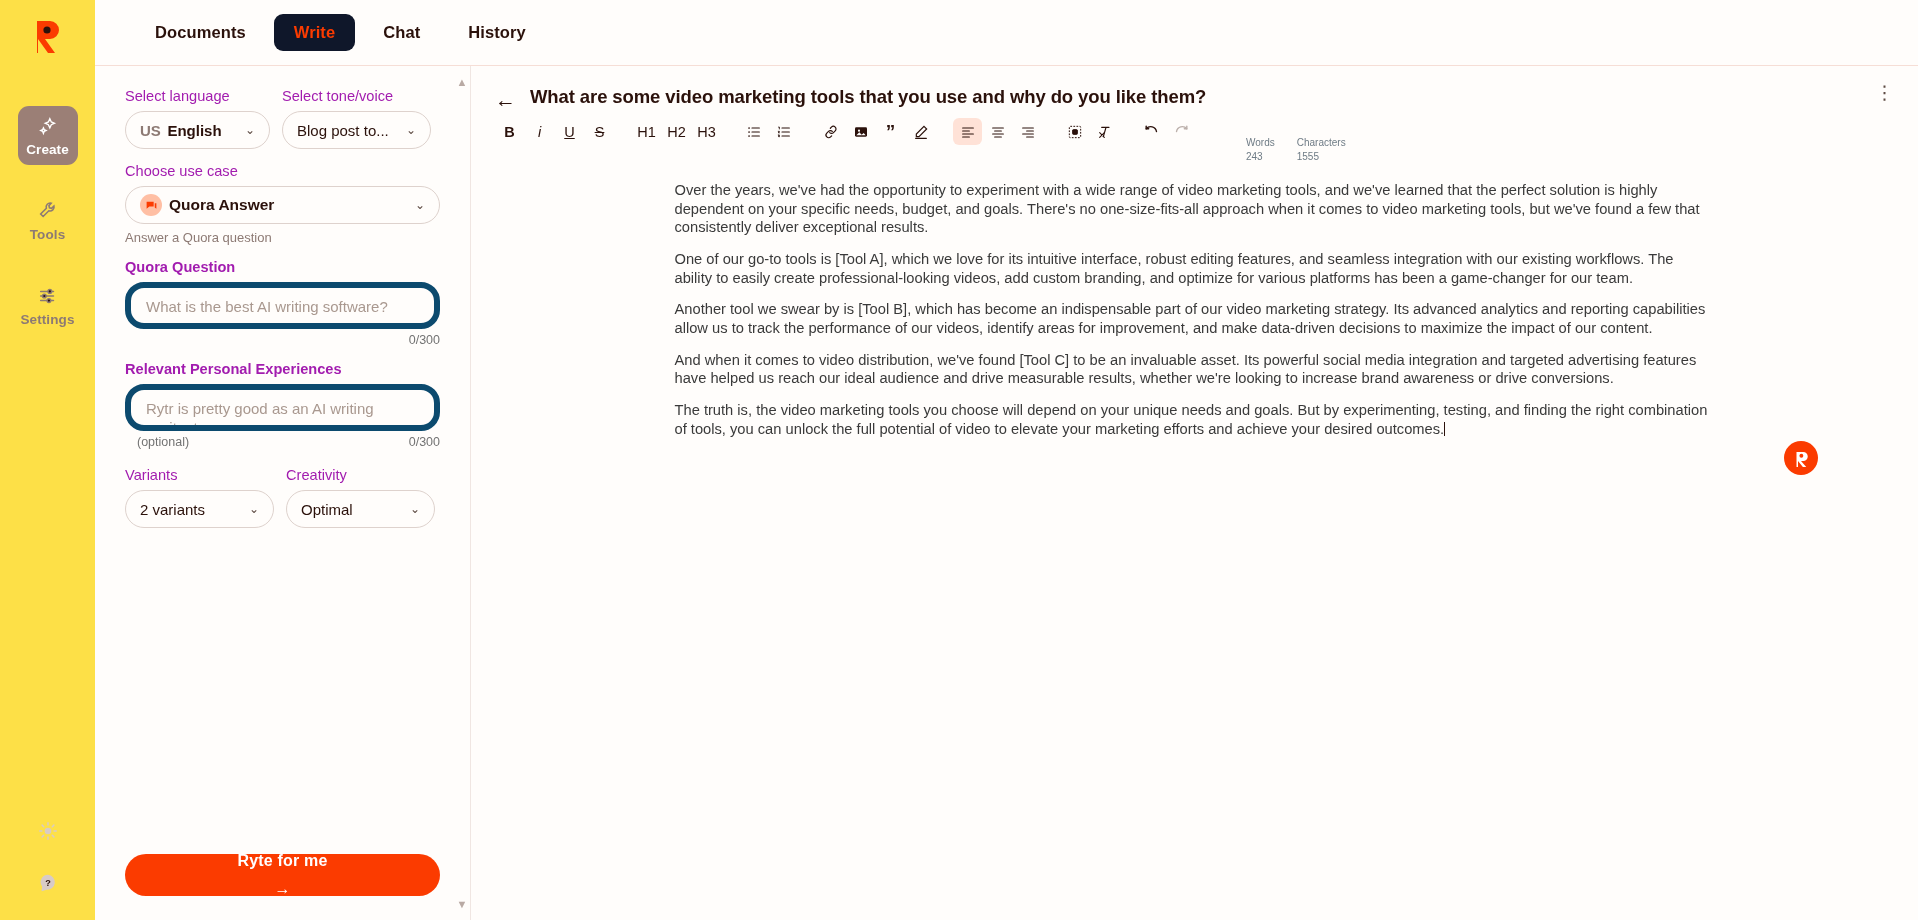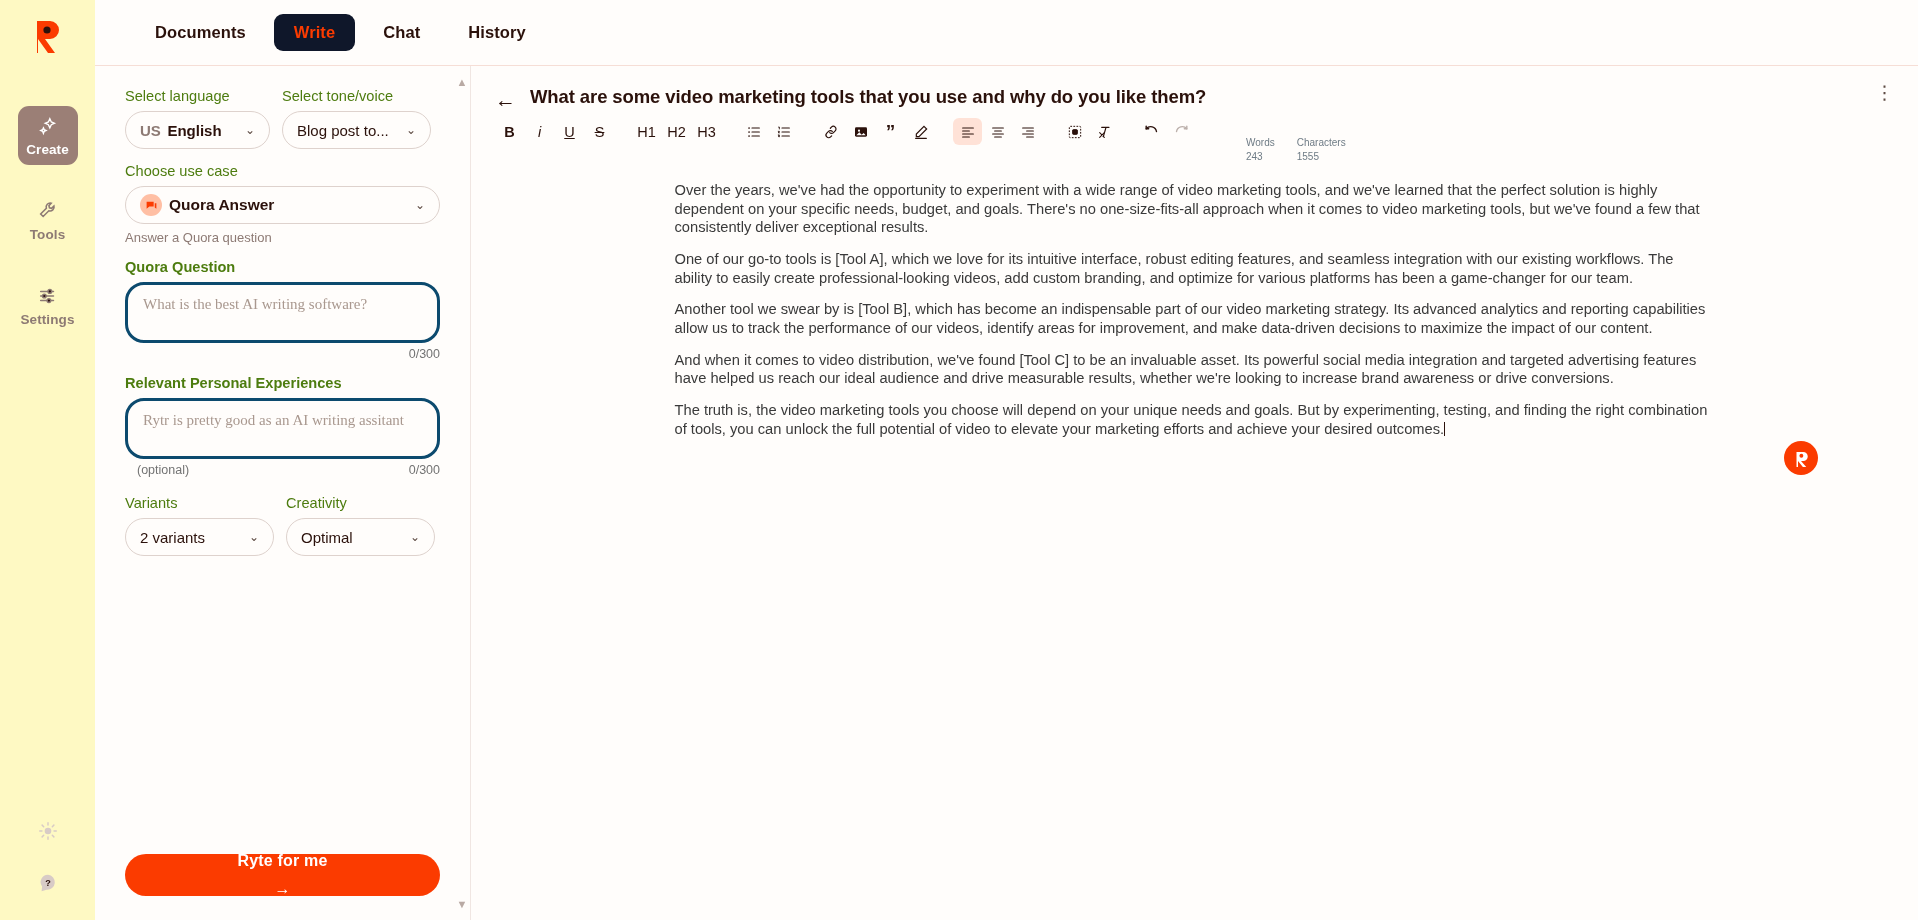--- a/index.html
+++ b/index.html
@@ -7,21 +7,21 @@
     width: 1918px; height: 920px;
     font-family: "Liberation Sans", sans-serif;
     background: #ffffff;
     overflow: hidden;
   }
   .app { display: flex; width: 1918px; height: 920px; position: relative; }
 
   
   .rail {
     width: 95px; height: 920px;
-    background: #fef9c3;
+    background: #fde047;
     display: flex; flex-direction: column; align-items: center;
     flex-shrink: 0; position: relative;
   }
   .rail-logo { margin-top: 14px; width: 46px; height: 46px; display:flex; align-items:center; justify-content:center; }
   .rail-items { margin-top: 46px; display: flex; flex-direction: column; gap: 26px; width: 100%; align-items: center; }
   .rail-item {
     width: 60px; padding: 9px 0 8px; border-radius: 11px;
     display: flex; flex-direction: column; align-items: center; gap: 5px;
     cursor: pointer;
   }
@@ -49,38 +49,38 @@
   
   .panel {
     width: 376px; flex-shrink: 0; background: #fffdfb;
     position: relative; display: flex; flex-direction: column;
     border-right: 1px solid #f0e6e2; padding: 22px 30px 0 30px;
   }
   .scroll-track { position: absolute; right: 3px; top: 10px; bottom: 10px; width: 10px;
     display:flex; flex-direction:column; align-items:center; justify-content:space-between; color:#b9aaa4; font-size: 11px;}
   .row2 { display: flex; gap: 12px; }
   .col { display: flex; flex-direction: column; }
-  .flabel { font-size: 14.6px; color: #4d7c0f; margin-bottom: 7px; font-weight: 400; }
+  .flabel { font-size: 14.6px; color: #a21caf; margin-bottom: 7px; font-weight: 400; }
   .flabel.bold { font-weight: 700; }
   .select {
     height: 38px; border: 1px solid #ded2cd; border-radius: 19px;
     background: #fffdfb; display: flex; align-items: center; padding: 0 14px;
     font-size: 15px; color: #2b110b; cursor: pointer; gap: 7px; white-space: nowrap;
   }
   .select .caret { margin-left: auto; color: #5d4a43; font-size: 12px; }
   .flag { font-size: 15px; font-weight: 700; color: #8d7a74; letter-spacing: -.2px;}
   .usecase-icon {
     width: 22px; height: 22px; border-radius: 50%; background: #ffbfa4;
     display: flex; align-items: center; justify-content: center; flex-shrink: 0;
   }
   .helper { font-size: 13px; color: #8d7a74; margin-top: 6px; }
   .textarea {
-    border: 3px solid #0c4a6e; border-radius: 19px; background: #fffdfb;
+    border: 6px solid #0c4a6e; border-radius: 19px; background: #fffdfb;
     padding: 10px 15px; font-size: 15px; color: #a9988f; line-height: 1.25;
-    font-family: Liberation Serif, serif; resize: none; width: 100%; height: 61px; overflow: hidden;
+    font-family: Liberation Sans, sans-serif; resize: none; width: 100%; height: 47px; overflow: hidden;
   }
   .textarea::placeholder { color: #a9988f; }
   .meta { display: flex; justify-content: space-between; margin-top: 4px; font-size: 12.5px; color: #737373; margin-left: 12px; }
   .mt18 { margin-top: 18px; }
   .mt14 { margin-top: 14px; }
   .cta {
     margin: auto 0 24px 0; height: 42px; background: #fb3b00; border: none; border-radius: 21px;
     color: #fff; font-size: 16px; font-weight: 700; cursor: pointer;
     display: flex; align-items: center; justify-content: center; gap: 10px;
     font-family: inherit; letter-spacing: .2px; flex-direction: column;

